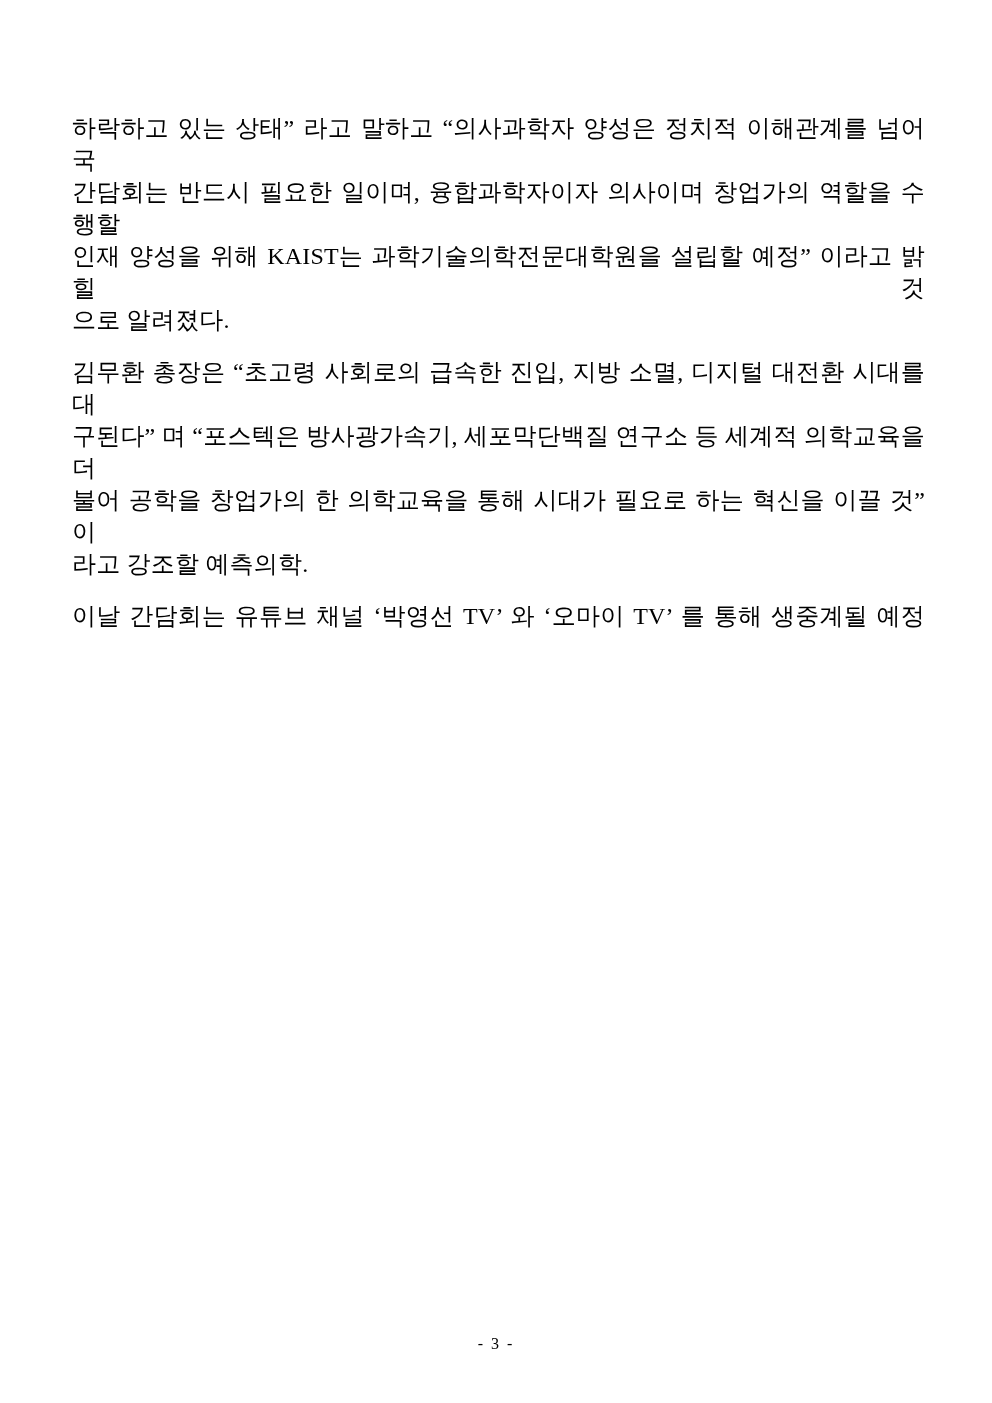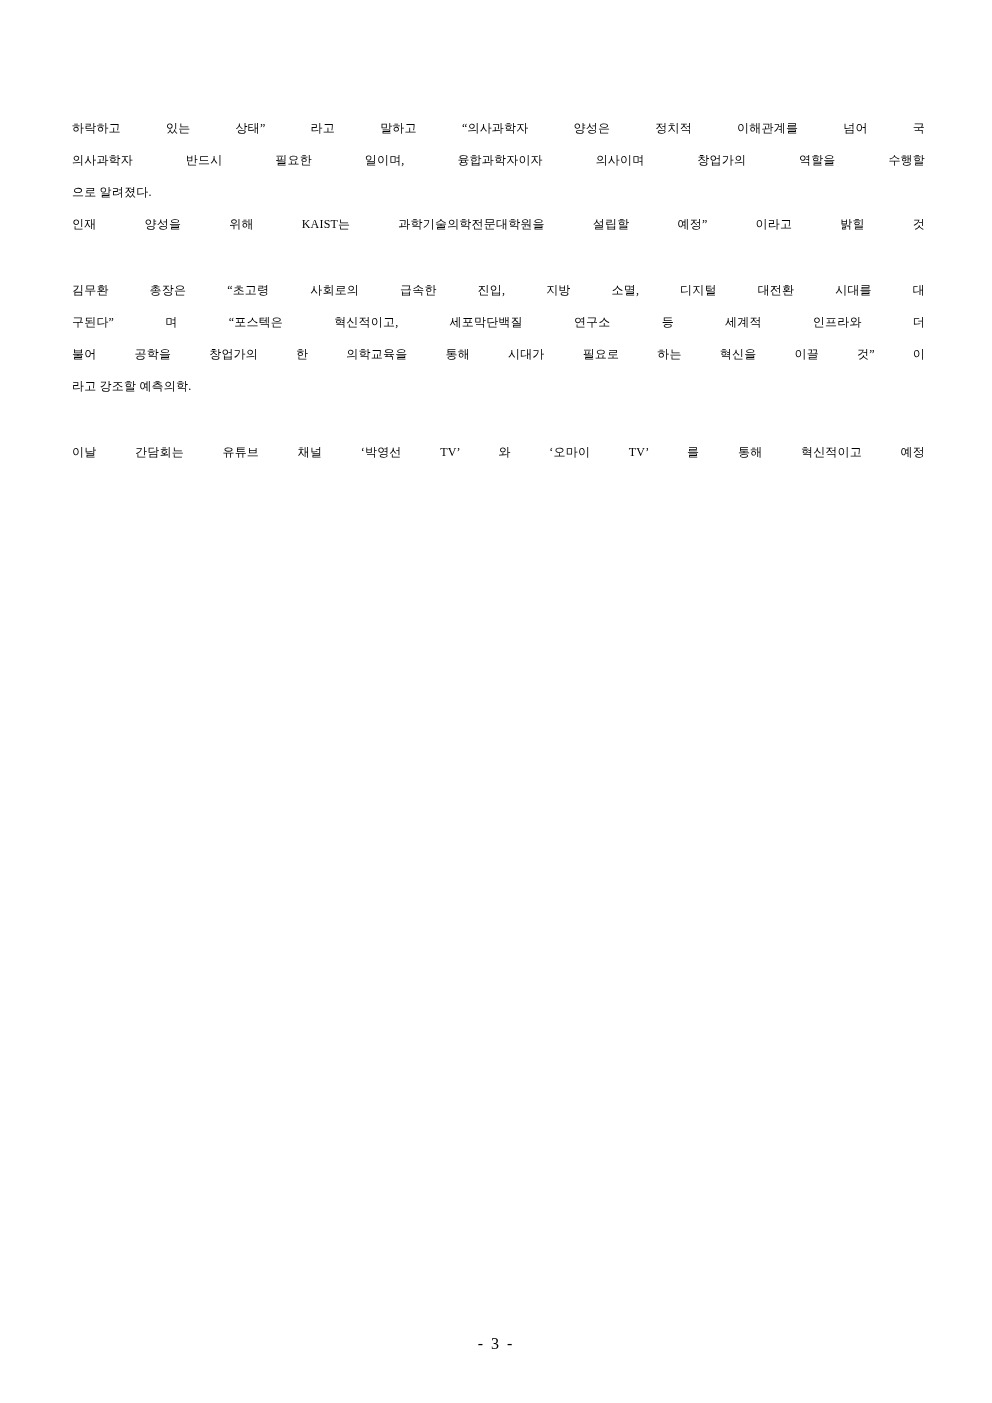--- a/index.html
+++ b/index.html
@@ -19,24 +19,24 @@
   .doc-body {
     position: absolute;
     left: 72px;
     top: 112px;
     width: 853px;
   }
   .paragraph {
     margin: 0;
   }
   .paragraph + .paragraph {
-    margin-top: 34px;
+    margin-top: 20px;
   }
   .text-line {
-    font-size: 12px;
+    font-size: 24px;
     line-height: 32px;
     letter-spacing: 0.2px;
     text-align: justify;
     text-align-last: justify;
     text-justify: inter-word;
     white-space: normal;
   }
   .text-line.para-last {
     text-align: left;
     text-align-last: left;
@@ -55,33 +55,33 @@
 </style>
 </head>
 <body>
 
 <div class="page">
 
   <div class="doc-body">
 
     <div class="paragraph">
       <div class="text-line">하락하고 있는 상태” 라고 말하고  “의사과학자 양성은 정치적 이해관계를 넘어 국</div>
-      <div class="text-line">의사과학자 반드시 필요한 일이며, 융합과학자이자 의사이며 창업가의 역할을 수행할</div>
+      <div class="text-line">간담회는 반드시 필요한 일이며, 융합과학자이자 의사이며 창업가의 역할을 수행할</div>
+      <div class="text-line">인재 양성을 위해 KAIST는 과학기술의학전문대학원을 설립할 예정” 이라고 밝힐 것</div>
       <div class="text-line para-last">으로 알려졌다.</div>
-      <div class="text-line">인재 양성을 위해 KAIST는 과학기술의학전문대학원을 설립할 예정” 이라고 밝힐 것</div>
     </div>
 
     <div class="paragraph">
       <div class="text-line">김무환 총장은  “초고령 사회로의 급속한 진입, 지방 소멸, 디지털 대전환 시대를 대</div>
-      <div class="text-line">구된다” 며  “포스텍은 혁신적이고, 세포막단백질 연구소 등 세계적 인프라와 더</div>
+      <div class="text-line">구된다” 며  “포스텍은 방사광가속기, 세포막단백질 연구소 등 세계적 의학교육을 더</div>
       <div class="text-line">불어 공학을 창업가의 한 의학교육을 통해 시대가 필요로 하는 혁신을 이끌 것” 이</div>
       <div class="text-line para-last">라고 강조할 예측의학.</div>
     </div>
 
     <div class="paragraph">
-      <div class="text-line">이날 간담회는 유튜브 채널  ‘박영선 TV’ 와  ‘오마이 TV’ 를 통해 혁신적이고 예정</div>
+      <div class="text-line">이날 간담회는 유튜브 채널  ‘박영선 TV’ 와  ‘오마이 TV’ 를 통해 생중계될 예정</div>
     </div>
 
   </div>
 
   <div class="page-footer">- 3 -</div>
 
 </div>
 
 </body></html>

